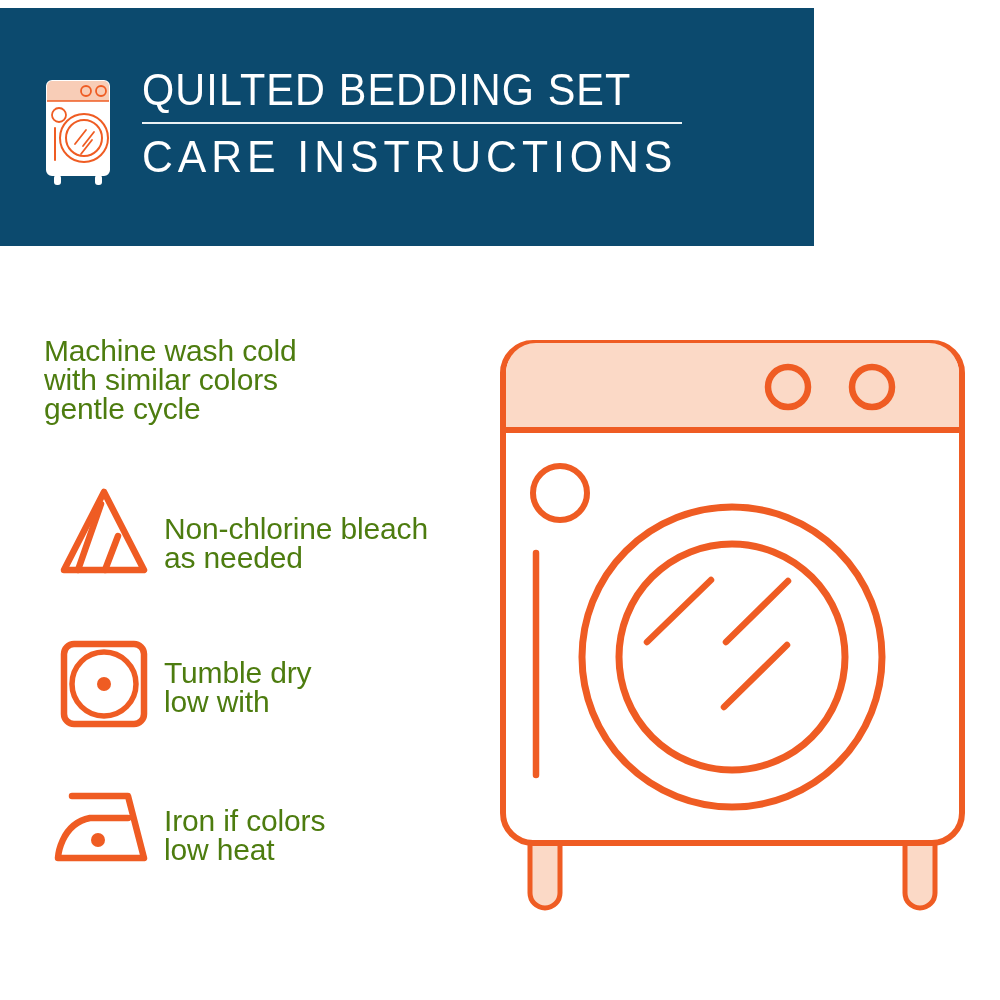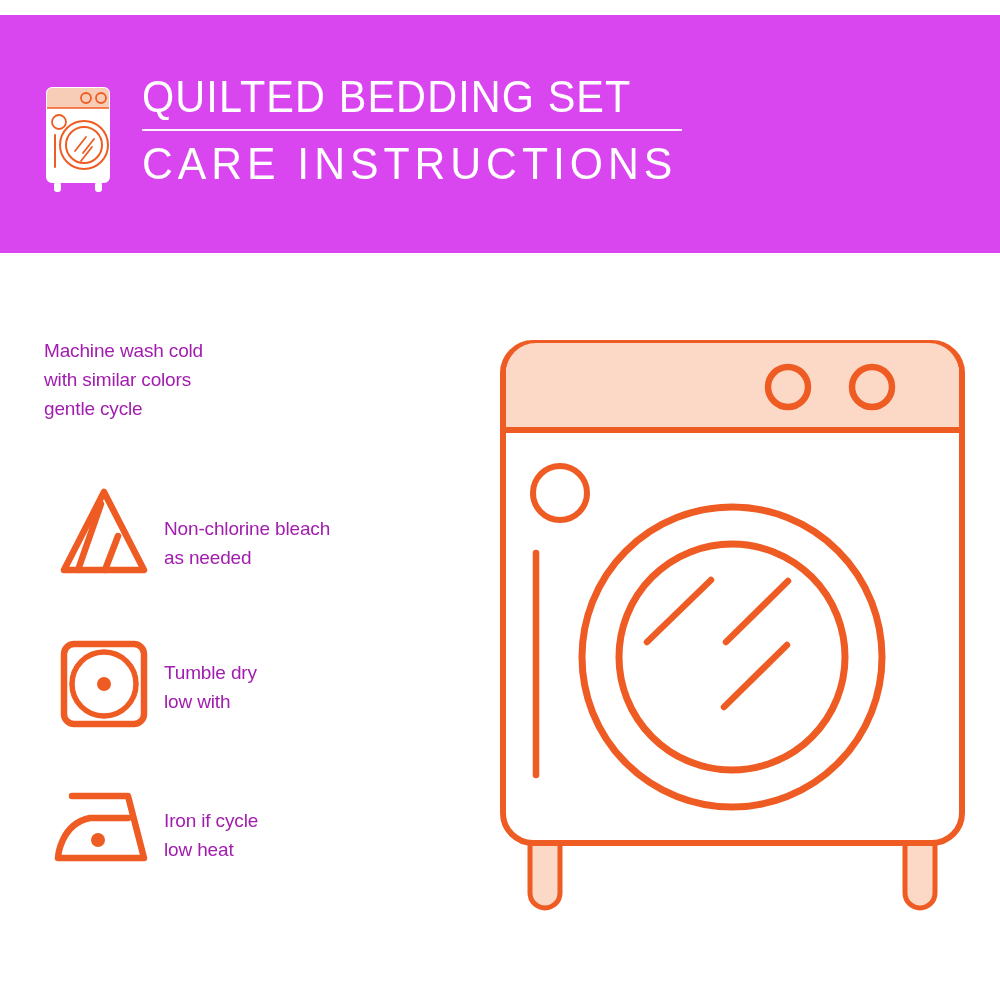--- a/index.html
+++ b/index.html
@@ -11,24 +11,24 @@
     width: 1000px;
     height: 1000px;
     font-family: "Liberation Sans", sans-serif;
     overflow: hidden;
     position: relative;
   }
 
   
   .header {
     position: absolute;
-    left: 0; top: 15px;
-    width: 1000px;
+    left: 0; top: 8px;
+    width: 814px;
     height: 238px;
-    background: #d946ef;
+    background: #0c4a6e;
     box-sizing: border-box;
   }
   .header-inner {
     position: absolute;
     left: 38px;
     top: 58px;
     display: flex;
     align-items: flex-start;
   }
   .brand-logo {
@@ -86,22 +86,22 @@
   }
   .care-symbol {
     width: 120px;
     flex: 0 0 120px;
     display: flex;
     justify-content: center;
     align-items: flex-start;
     padding-top: 6px;
   }
   .care-text {
-    color: #a21caf;
-    font-size: 19px;
+    color: #4d7c0f;
+    font-size: 30px;
     line-height: 29px;
     letter-spacing: -0.15px;
     padding-top: 6px;
     white-space: pre-line;
     font-weight: 400;
   }
   .care-row.r1 .care-text { padding-top: 8px; }
   .care-row.r2 .care-text { padding-top: 36px; }
   .care-row.r3 .care-text { padding-top: 30px; }
   .care-row.r4 .care-text { padding-top: 28px; }
@@ -190,21 +190,21 @@
 
   <div class="care-row r4">
     <div class="care-symbol">
       <svg width="108" height="86" viewBox="0 0 108 86">
         <g fill="none" stroke="#ef5c23" stroke-width="6.5" stroke-linecap="round" stroke-linejoin="round">
           <path d="M22 12 L78 12 L94 74 L8 74 C8 74 10 40 40 34 L78 34"></path>
         </g>
         <circle cx="48" cy="56" r="7" fill="#ef5c23"></circle>
       </svg>
     </div>
-    <div class="care-text">Iron if cycle
+    <div class="care-text">Iron if colors
 low heat</div>
   </div>
 
 </div>
 
 <div class="machine-wrap">
   <svg width="475" height="590" viewBox="0 0 475 590">
 
     <g>
       <path d="M35 500 h30 v58 a15 15 0 0 1 -30 0 z" fill="#fbd9c6" stroke="#ef5c23" stroke-width="5"></path>

